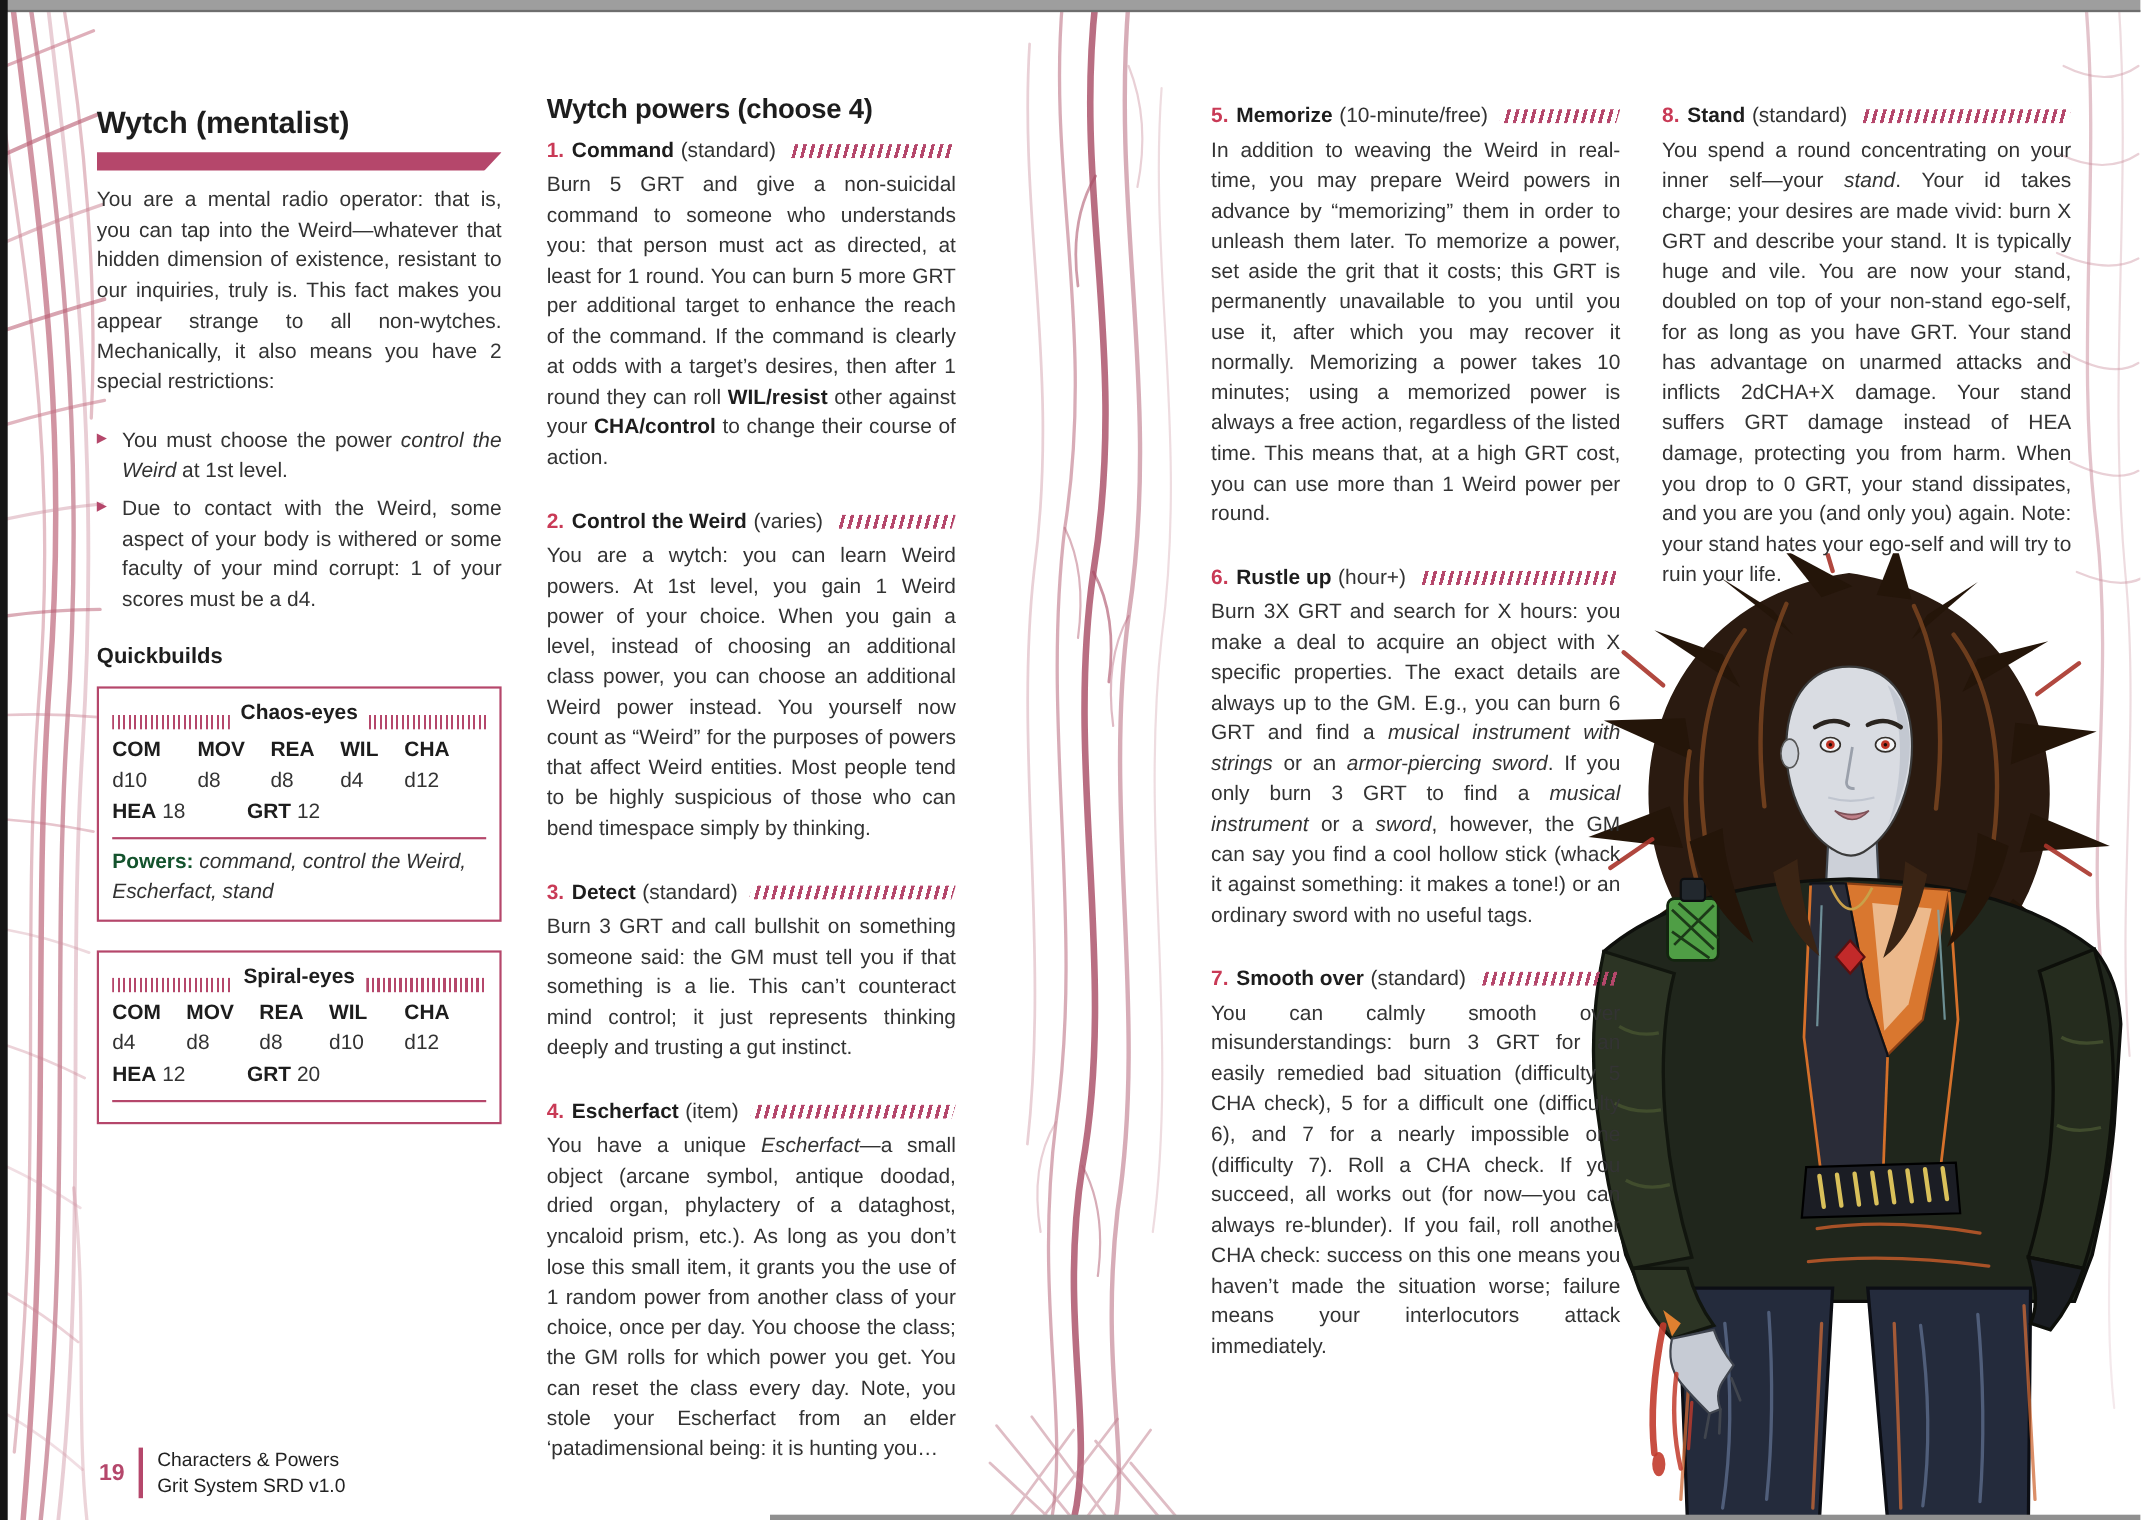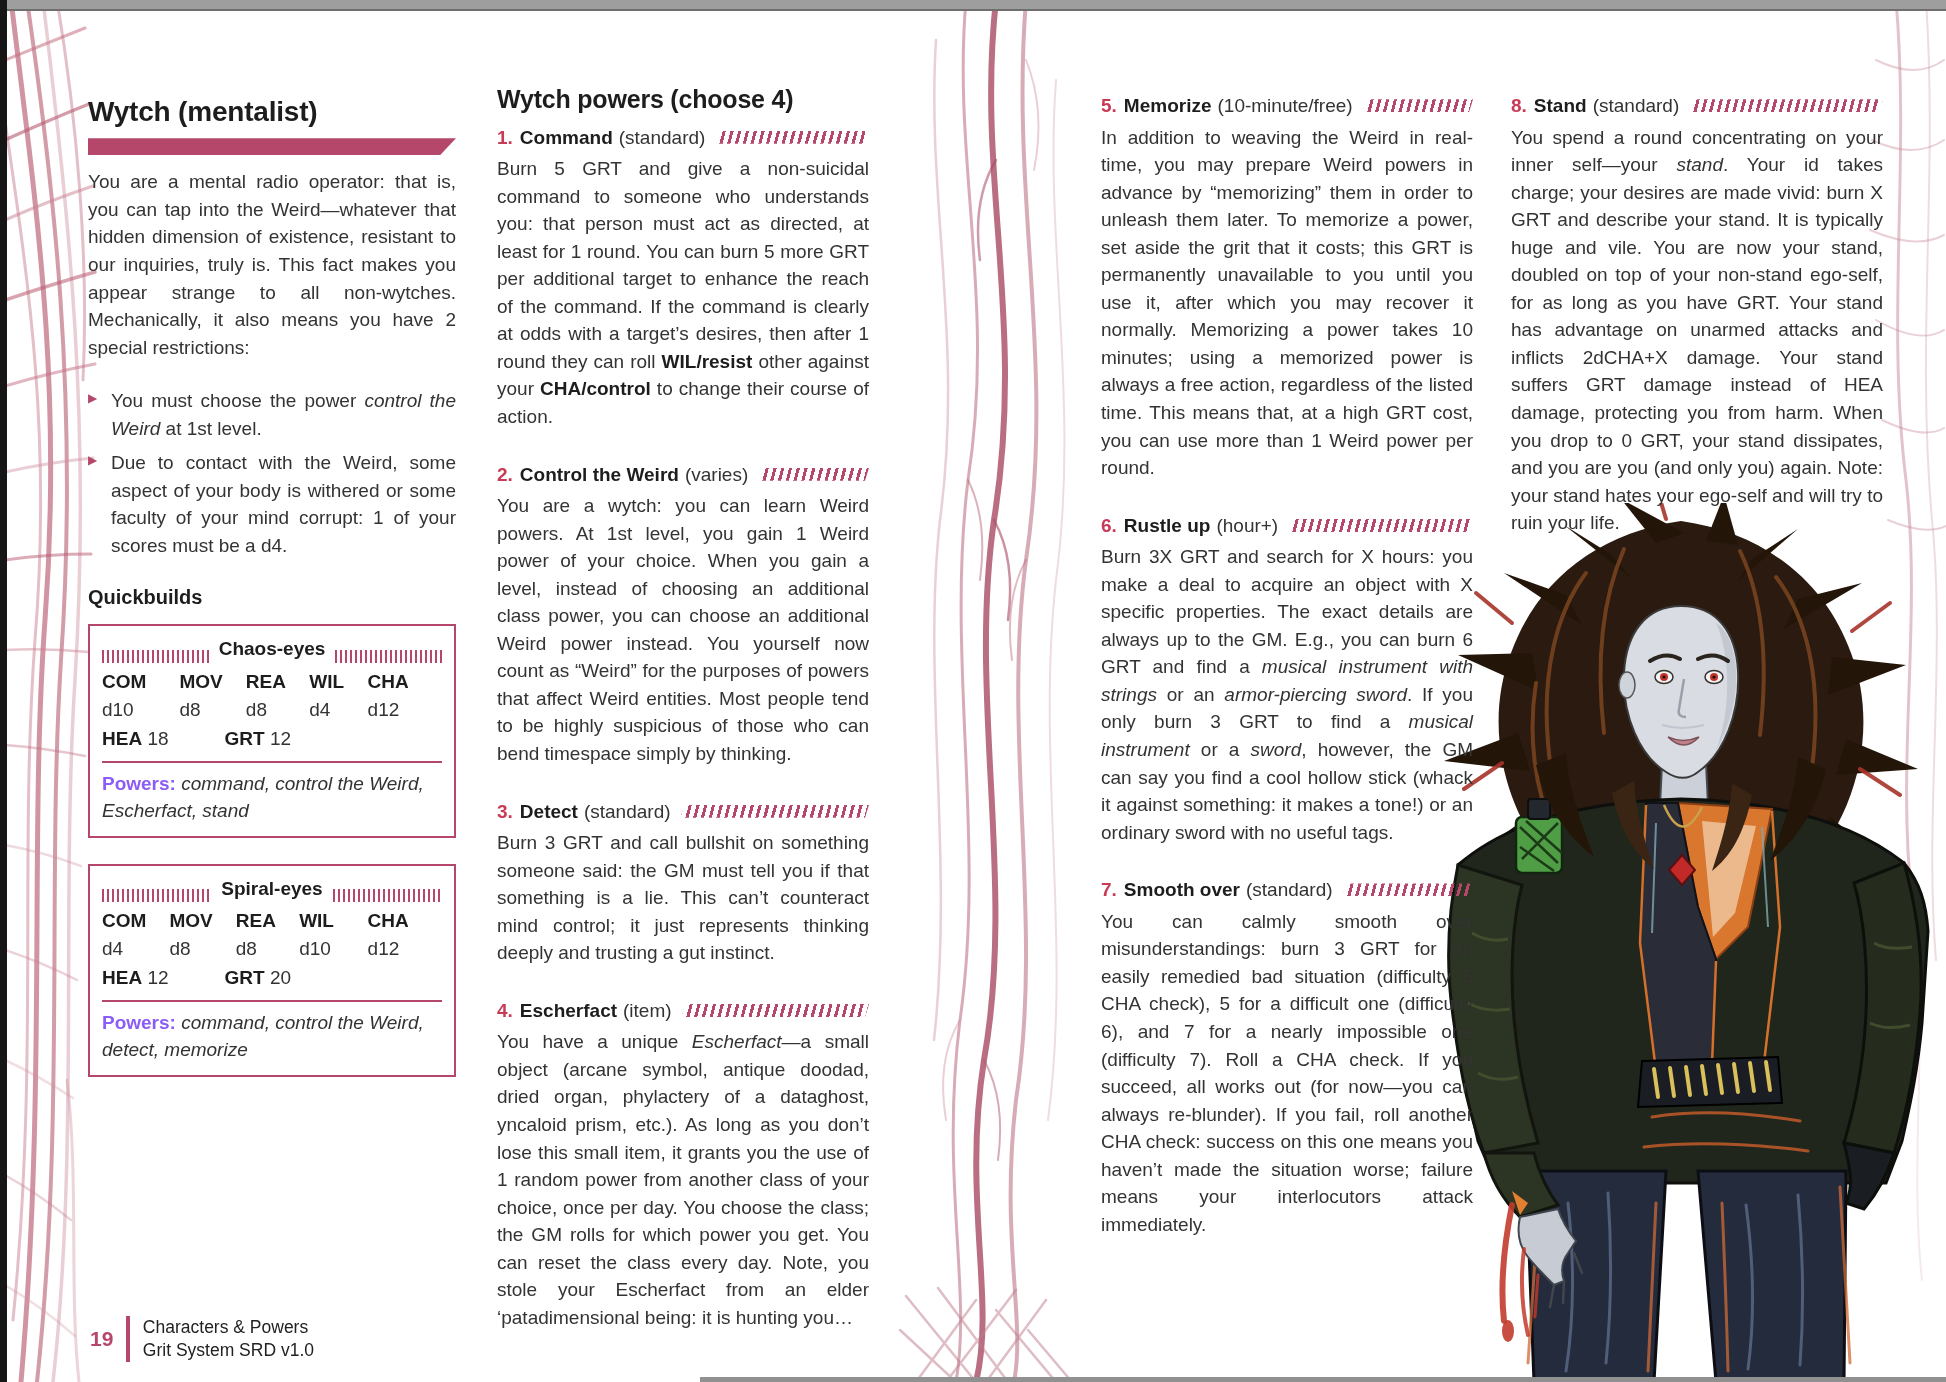--- a/index.html
+++ b/index.html
@@ -29,21 +29,21 @@
   
   .statblock{border:2.5px solid #b5476b;padding:9px 12px 11px 12px;margin-bottom:26px;background:#fff;}
   .sb-title-row{display:flex;align-items:flex-end;gap:10px;margin-bottom:5px;}
   .sb-name{font-weight:700;font-size:19px;color:#1d1d1d;white-space:nowrap;}
   .hash{flex:1;height:13px;background:repeating-linear-gradient(90deg,#b5476b 0 2px,transparent 2px 5px);}
   .sb-stats{display:flex;justify-content:flex-end;margin-bottom:2px;}
   .sb-stats2{display:flex;justify-content:flex-start;gap:56px;}
   .stat b{font-weight:700;color:#1d1d1d;}
   .sb-divider{height:0;border-top:2px solid #b5476b;margin:8px 0 7px 0;}
   .sb-powers{text-align:left;}
-  .sb-powers b{color:#8b5cf6;text-align:right;}
+  .sb-powers b{color:#14532d;text-align:right;}
   .sb-powers i{font-style:italic;}
   
   section.power{margin-top:30px;}
   section.power:first-of-type{margin-top:6px;}
   #col3 section.power:first-of-type, #col4 section.power:first-of-type{margin-top:0;}
   .power-head{display:flex;align-items:center;white-space:nowrap;margin-bottom:4px;}
   .pnum{color:#c93a56;font-weight:700;margin-right:7px;}
   .pname{font-weight:700;color:#1d1d1d;margin-right:6px;}
   .ptype{color:#333;margin-right:10px;}
   .hatch{flex:1;height:13px;min-width:36px;
@@ -311,21 +311,20 @@
         <span class="stat"><b>MOV</b> <span>d8</span></span>
         <span class="stat"><b>REA</b> <span>d8</span></span>
         <span class="stat"><b>WIL</b> <span>d10</span></span>
         <span class="stat"><b>CHA</b> <span>d12</span></span>
       </div>
       <div class="sb-stats2">
         <span class="stat"><b>HEA</b> <span>12</span></span>
         <span class="stat"><b>GRT</b> <span>20</span></span>
       </div>
       <div class="sb-divider"></div>
-      <p class="sb-powers"><b>Powers:</b> <i>command, control the Weird, detect, memorize</i></p>
     </div>
   </div>
 
   <div class="col" id="col2">
     <h1 class="powers-h1">Wytch powers (choose 4)</h1>
 
     <section class="power">
       <div class="power-head">
         <span class="pnum">1.</span>
         <span class="pname">Command</span>

